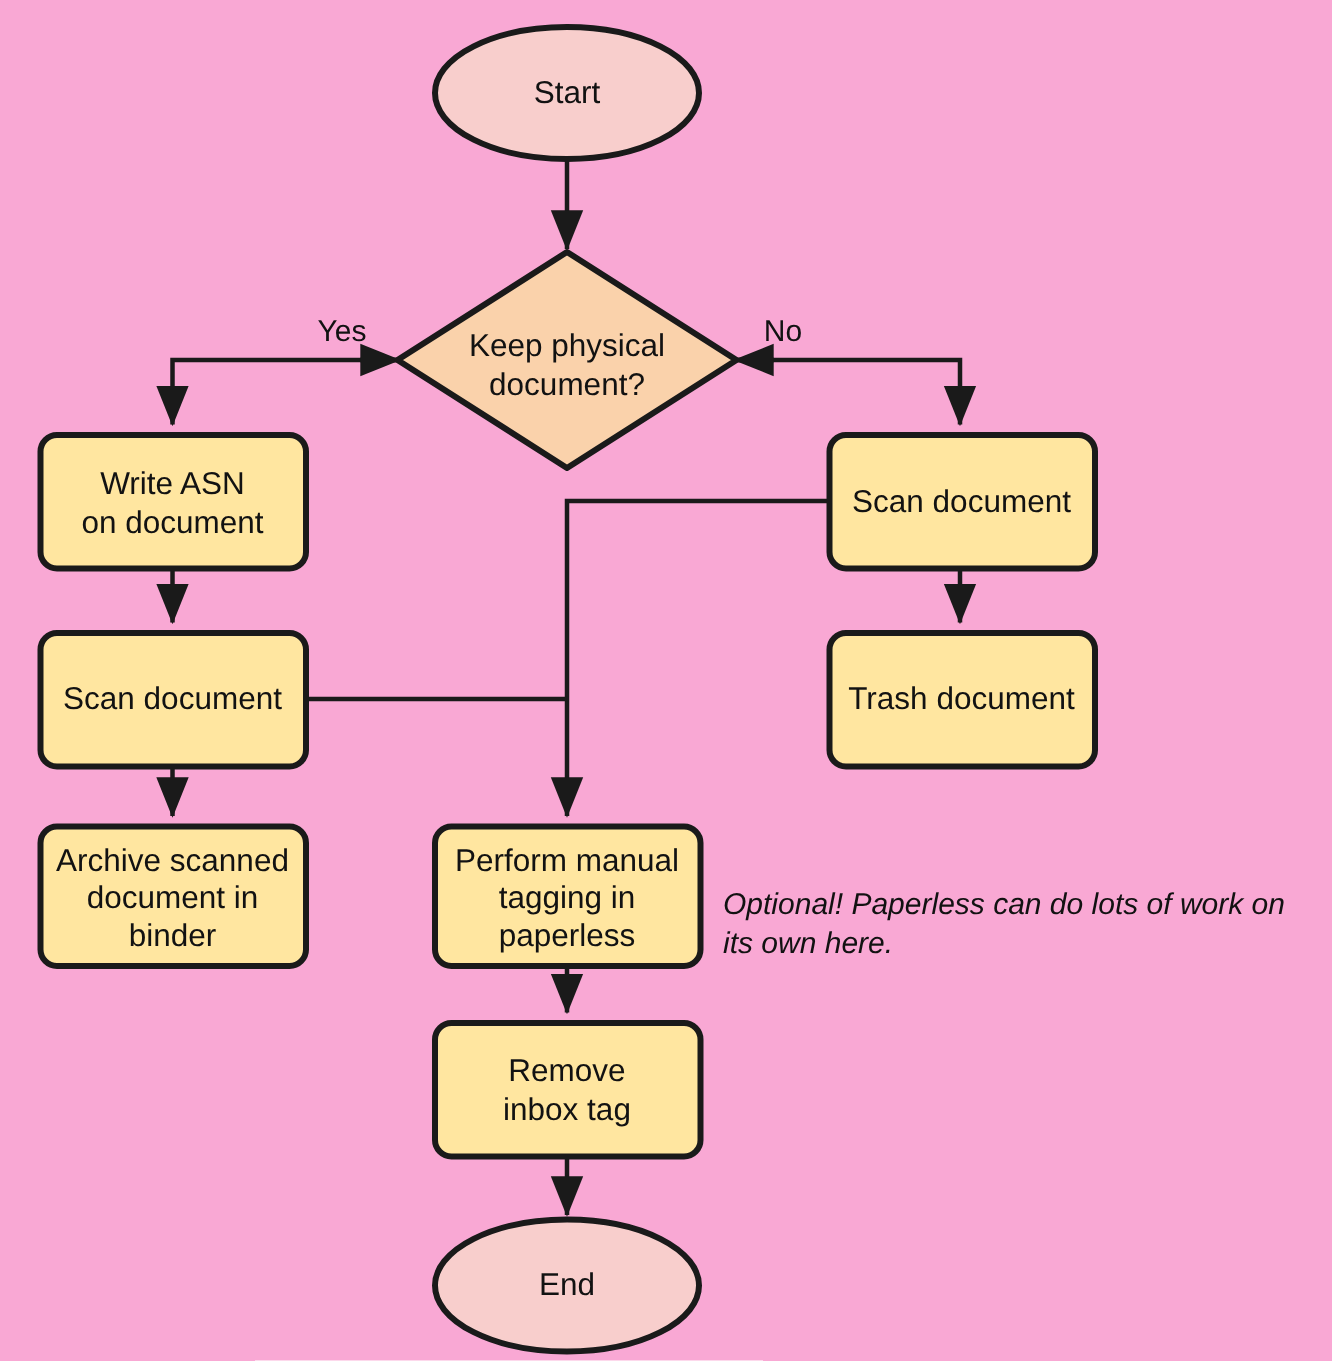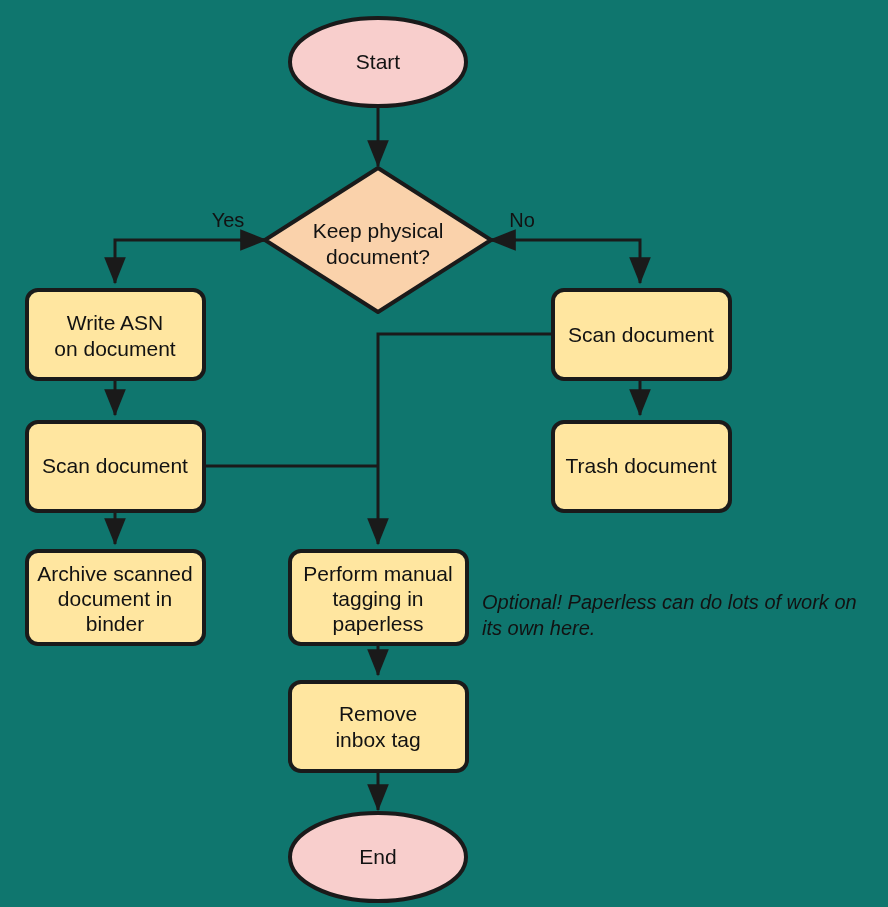--- a/index.html
+++ b/index.html
@@ -10,21 +10,21 @@
   body {
     width: 888px;
     height: 907px;
     font-family: "Liberation Sans", sans-serif;
     overflow: hidden;
   }
   #flowchart-root {
     position: relative;
     width: 888px;
     height: 907px;
-    background: #0f766e;
+    background: #f9a8d4;
   }
   svg#flow-svg {
     display: block;
     width: 888px;
     height: 907px;
   }
   .node-shape {
     stroke: #1a1a1a;
     stroke-width: 4;
     stroke-linejoin: round;

